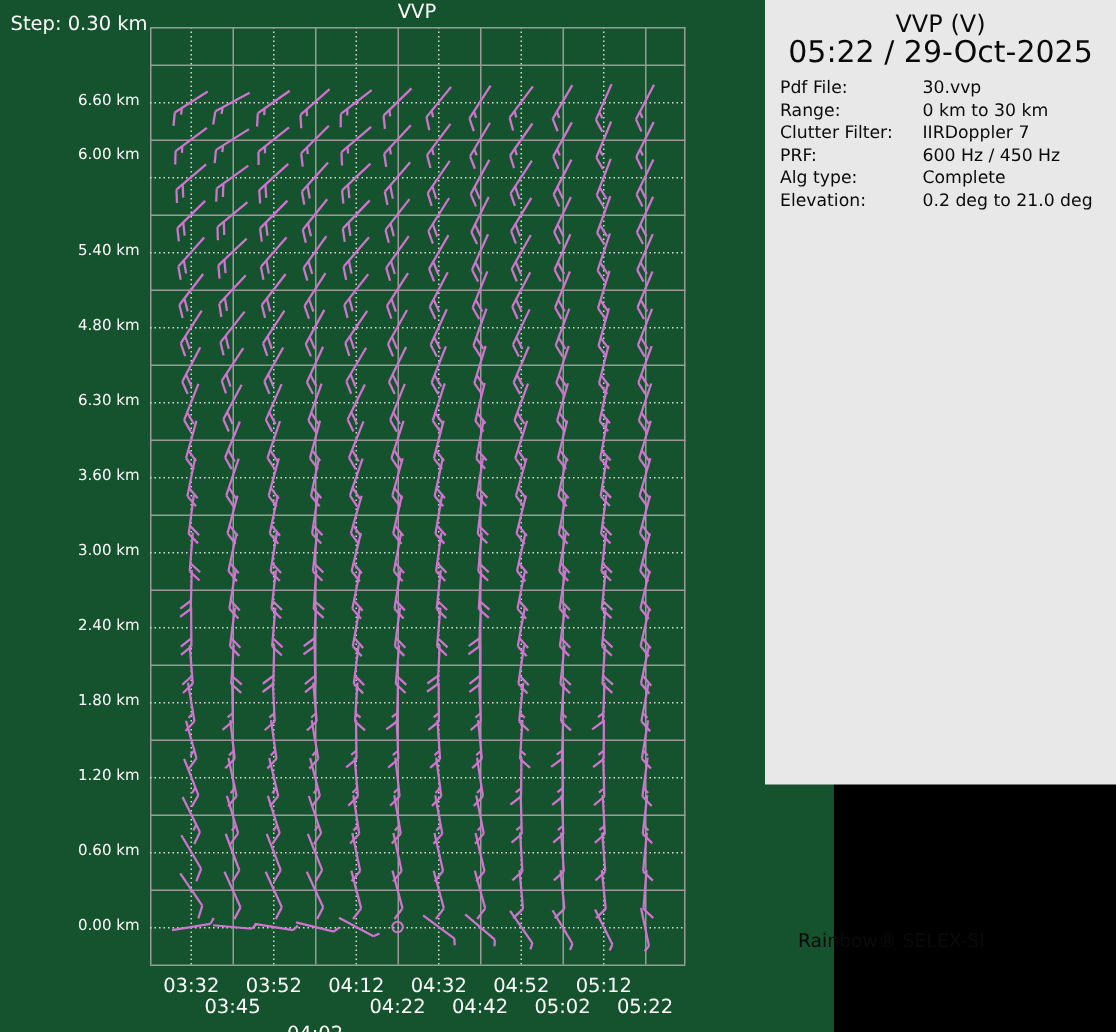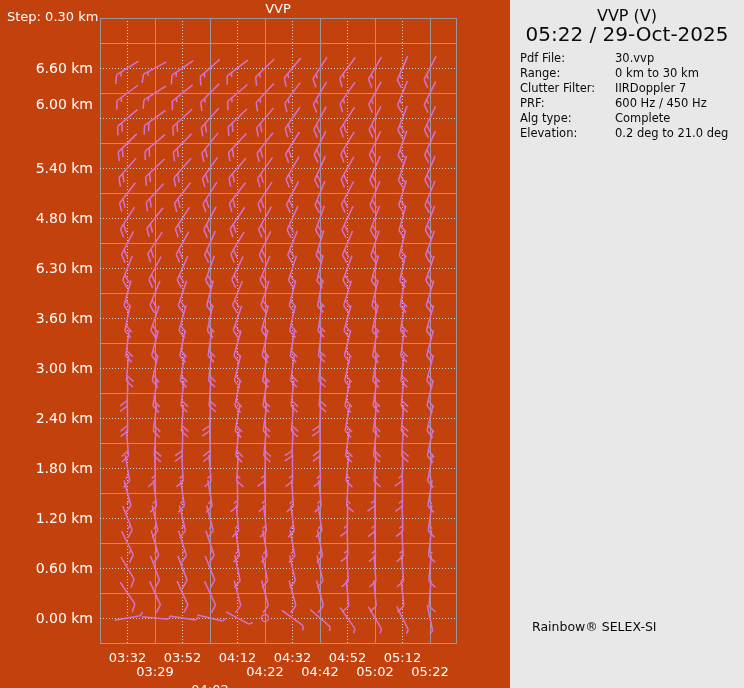--- a/index.html
+++ b/index.html
@@ -1,29 +1,29 @@
 <!DOCTYPE html>
 <html><head>
 <meta charset="utf-8">
 <style>
   html,body{margin:0;padding:0;background:#000;}
   body{width:744px;height:688px;position:relative;overflow:hidden;
        font-family:"DejaVu Sans","Liberation Sans",sans-serif;}
   
-  .plot-panel{position:absolute;left:0;top:0;width:556px;height:688px;background:#c2410c;}
+  .plot-panel{position:absolute;left:0;top:0;width:556px;height:688px;background:#14532d;}
   .plot-title{position:absolute;left:238px;top:1px;width:80px;text-align:center;
               color:#fff;font-size:13px;}
   .step-label{position:absolute;left:7px;top:9px;color:#fff;font-size:13px;white-space:nowrap;}
-  .y-label{position:absolute;width:90px;text-align:right;color:#fff;font-size:14px;
+  .y-label{position:absolute;width:90px;text-align:right;color:#fff;font-size:10px;
            line-height:16px;white-space:nowrap;}
   .x-label{position:absolute;width:60px;text-align:center;color:#fff;font-size:13px;
            line-height:14px;white-space:nowrap;}
   #plot-svg{position:absolute;left:100px;top:18px;}
   
-  .info-panel{position:absolute;left:510px;top:0;width:234px;height:688px;background:#e8e8e8;color:#0a0a0a;}
+  .info-panel{position:absolute;left:510px;top:0;width:234px;height:523px;background:#e8e8e8;color:#0a0a0a;}
   .info-head{text-align:center;}
   .info-title{padding-top:6px;font-size:16px;line-height:19px;}
   .info-datetime{font-size:20px;line-height:19px;}
   .info-site{font-size:15px;line-height:19px;}
   .info-details{margin:7px 0 0 10px;}
   .detail-row{display:flex;font-size:11.5px;line-height:15px;}
   .detail-label{width:95px;flex-shrink:0;white-space:nowrap;}
   .detail-value{white-space:nowrap;}
   .brand{position:absolute;left:10px;top:619px;font-size:12.5px;margin-left:12px;}
 </style>
@@ -47,21 +47,21 @@
       <div class="y-label" style="left: 3px; top: 560px;">0.60 km</div>
       <div class="y-label" style="left: 3px; top: 610px;">0.00 km</div>
     </div>
   <div id="x-axis">
       <div class="x-label" style="left: 97.5px; top: 651px;">03:32</div>
       <div class="x-label" style="left: 152.5px; top: 651px;">03:52</div>
       <div class="x-label" style="left: 207.5px; top: 651px;">04:12</div>
       <div class="x-label" style="left: 262.5px; top: 651px;">04:32</div>
       <div class="x-label" style="left: 317.5px; top: 651px;">04:52</div>
       <div class="x-label" style="left: 372.5px; top: 651px;">05:12</div>
-      <div class="x-label" style="left: 125px; top: 665px;">03:29</div>
+      <div class="x-label" style="left: 125px; top: 665px;">03:45</div>
       <div class="x-label" style="left: 180px; top: 683px;">04:02</div>
       <div class="x-label" style="left: 235px; top: 665px;">04:22</div>
       <div class="x-label" style="left: 290px; top: 665px;">04:42</div>
       <div class="x-label" style="left: 345px; top: 665px;">05:02</div>
       <div class="x-label" style="left: 400px; top: 665px;">05:22</div>
     </div>
   <svg id="plot-svg" width="359" height="627">
       <g>
         <line x1="0.5" y1="0" x2="0.5" y2="625" stroke="#999999" stroke-width="1"></line>
         <line x1="55.5" y1="0" x2="55.5" y2="625" stroke="#999999" stroke-width="1"></line>

